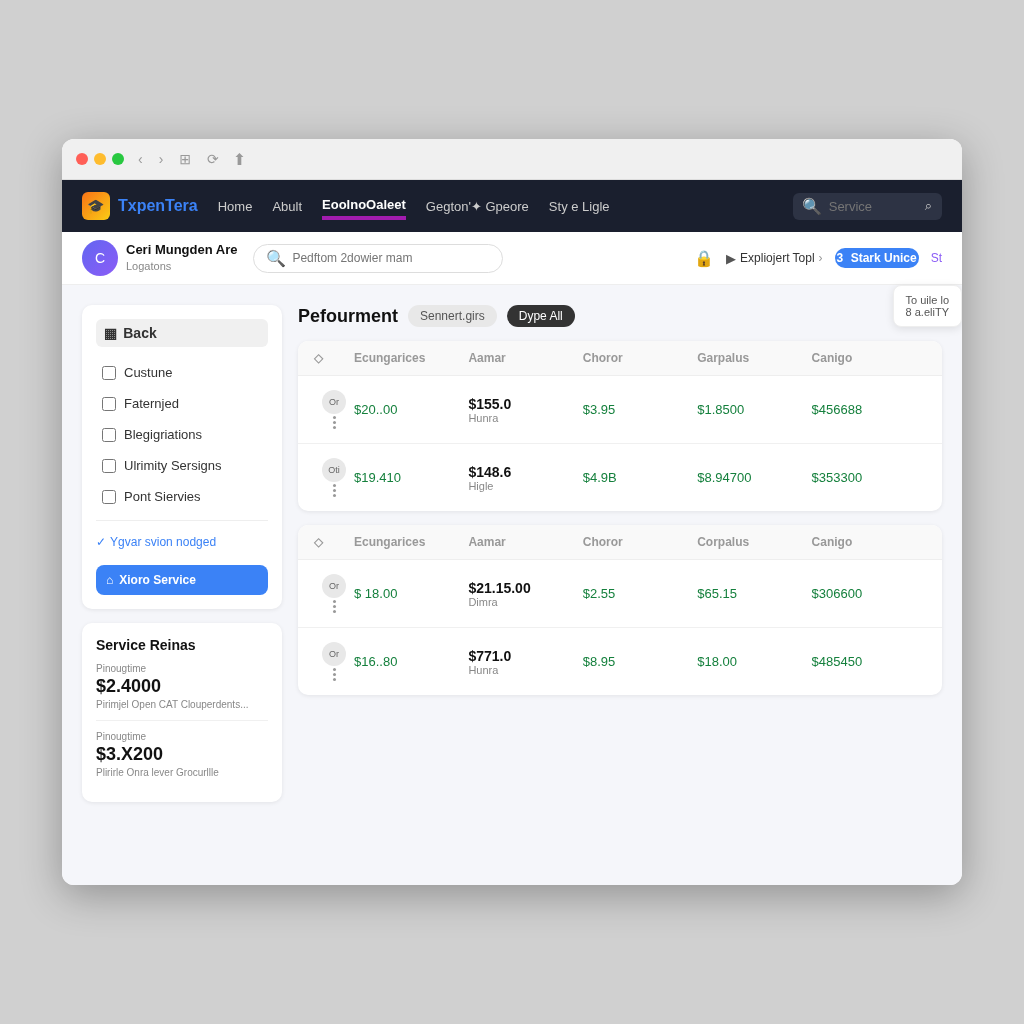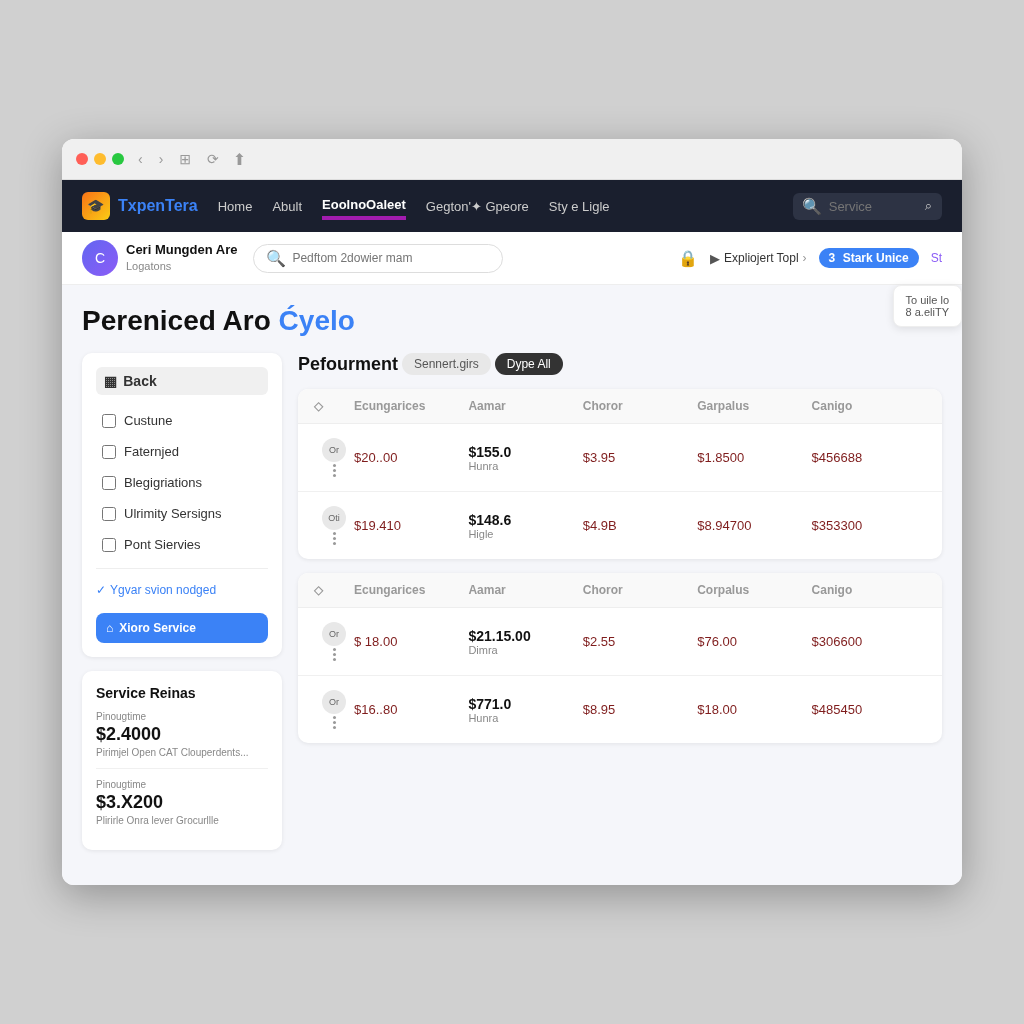--- a/index.html
+++ b/index.html
@@ -185,21 +185,21 @@
       align-items: center;
       gap: 4px;
       font-size: 12px;
       color: #333;
     }
     .play-icon { color: #555; font-size: 13px; }
     .stark-badge {
       background: #3b82f6;
       color: #fff;
       border-radius: 12px;
-      padding: 3px 10px;
+      padding: 3px 2px;
       font-size: 12px;
       font-weight: 600;
     }
     .st-label { font-size: 12px; color: #8b5cf6; }
 
     
     .main-content {
       background: #f5f6fa;
       padding: 20px;
       min-height: 600px;
@@ -304,21 +304,21 @@
       font-weight: 800;
       color: #111;
     }
     .rating-desc { font-size: 10px; color: #888; margin-top: 2px; }
 
     
     .main-area { flex: 1; }
     .section-header {
       display: flex;
       align-items: center;
-      gap: 4px;
+      gap: 10px;
       margin-bottom: 14px;
     }
     .section-title {
       font-size: 18px;
       font-weight: 700;
       color: #111;
     }
     .pill-btn {
       background: #e8e8e8;
       border-radius: 20px;
@@ -378,21 +378,21 @@
     }
     .row-dots {
       display: flex;
       flex-direction: column;
       gap: 2px;
       cursor: pointer;
     }
     .dot { width: 3px; height: 3px; border-radius: 50%; background: #999; }
     .cell-bold { font-size: 14px; font-weight: 700; color: #111; }
     .cell-sub { font-size: 11px; color: #888; }
-    .cell-price { font-size: 13px; color: #7f1d1d; font-weight: 500; }
+    .cell-price { font-size: 13px; color: #15803d; font-weight: 500; }
   </style>
 </head>
 <body>
 
 <div class="browser-window">
 
   <div class="browser-chrome">
     <div class="traffic-lights">
       <div class="tl tl-red"></div>
       <div class="tl tl-yellow"></div>
@@ -449,23 +449,20 @@
       </div>
       <div class="stark-badge">
         <span style="margin-right:4px">3</span>
         <span>Stark Unice</span>
       </div>
       <span class="st-label">St</span>
     </div>
   </div>
 
   <div class="main-content" style="position:relative;">
-    <div class="page-title">
-      <span>Pereniced Aro </span><span class="highlight">Ćyelo</span>
-    </div>
 
     <div style="position:absolute; right:0; top:0; background:#fff; border:1px solid #eee; border-radius:8px; padding:8px 12px; font-size:11px; color:#555; box-shadow:0 2px 8px rgba(0,0,0,0.1); z-index:10;">
       <div>To uile lo</div>
       <div>8 a.eliTY</div>
     </div>
 
     <div class="content-layout">
 
       <div class="sidebar">
         <div class="sidebar-card">
@@ -590,21 +587,21 @@
                 <div class="dot"></div>
                 <div class="dot"></div>
               </div>
             </div>
             <div class="cell-price">$ 18.00</div>
             <div>
               <div class="cell-bold">$21.15.00</div>
               <div class="cell-sub">Dimra</div>
             </div>
             <div class="cell-price">$2.55</div>
-            <div class="cell-price">$76.00</div>
+            <div class="cell-price">$65.15</div>
             <div class="cell-price">$306600</div>
           </div>
           <div class="table-row">
             <div class="row-icon-cell">
               <div class="row-icon-circle">Or</div>
               <div class="row-dots">
                 <div class="dot"></div>
                 <div class="dot"></div>
                 <div class="dot"></div>
               </div>

